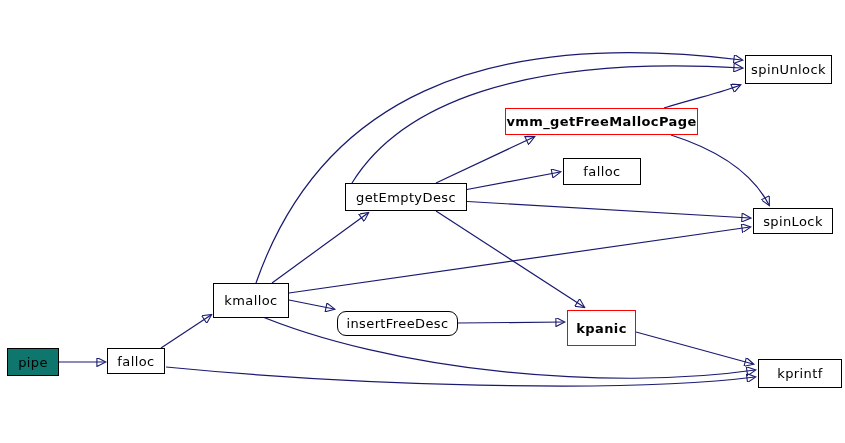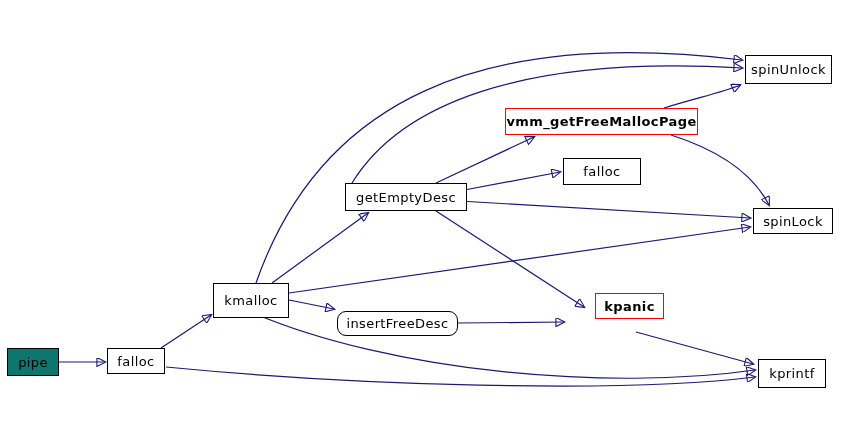--- a/index.html
+++ b/index.html
@@ -51,22 +51,22 @@
   
   #n-pipe            { left: 7px;   top: 348px; width: 52px;  height: 28px; }
   #n-falloc          { left: 107px; top: 348px; width: 58px;  height: 26px; }
   #n-kmalloc         { left: 213px; top: 283px; width: 76px;  height: 35px; }
   #n-getEmptyDesc    { left: 337px; top: 183px; width: 122px; height: 28px; margin-left: 8px; }
   #n-insertFreeDesc  { left: 337px; top: 311px; width: 121px; height: 25px; border-radius: 9px; }
   #n-vmm             { left: 505px; top: 108px; width: 193px; height: 27px; }
   #n-memset          { left: 563px; top: 158px; width: 78px;  height: 27px; }
   #n-spinUnlock      { left: 745px; top: 55px;  width: 87px;  height: 29px; }
   #n-spinLock        { left: 753px; top: 208px; width: 80px;  height: 26px; }
-  #n-kpanic          { left: 567px; top: 293px; width: 69px;  height: 26px; margin-left: 28px; }
-  #n-kprintf         { left: 758px; top: 359px; width: 68px;  height: 29px; }
+  #n-kpanic          { left: 567px; top: 310px; width: 69px;  height: 36px; }
+  #n-kprintf         { left: 758px; top: 359px; width: 84px;  height: 29px; }
 </style>
 </head>
 <body>
 
 <div class="canvas">
 
   <svg class="edges" viewBox="0 0 845 443" xmlns="http://www.w3.org/2000/svg">
     <defs>
       <marker id="arrow" viewBox="0 0 10 10" refX="9" refY="5" markerWidth="11" markerHeight="9" orient="auto" markerUnits="userSpaceOnUse">
         <path d="M0,0 L10,5 L0,10 z" fill="#191970" stroke="none"></path>

